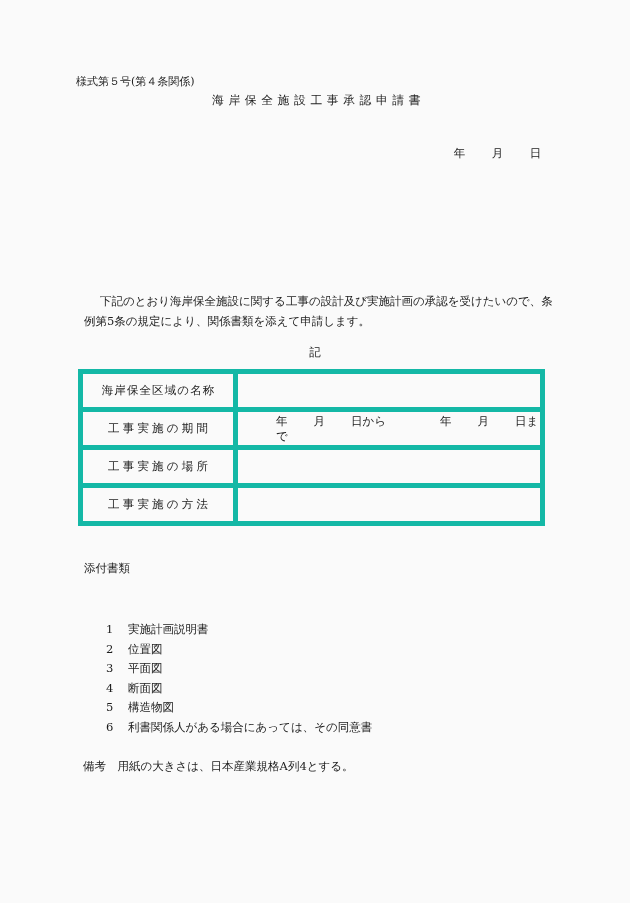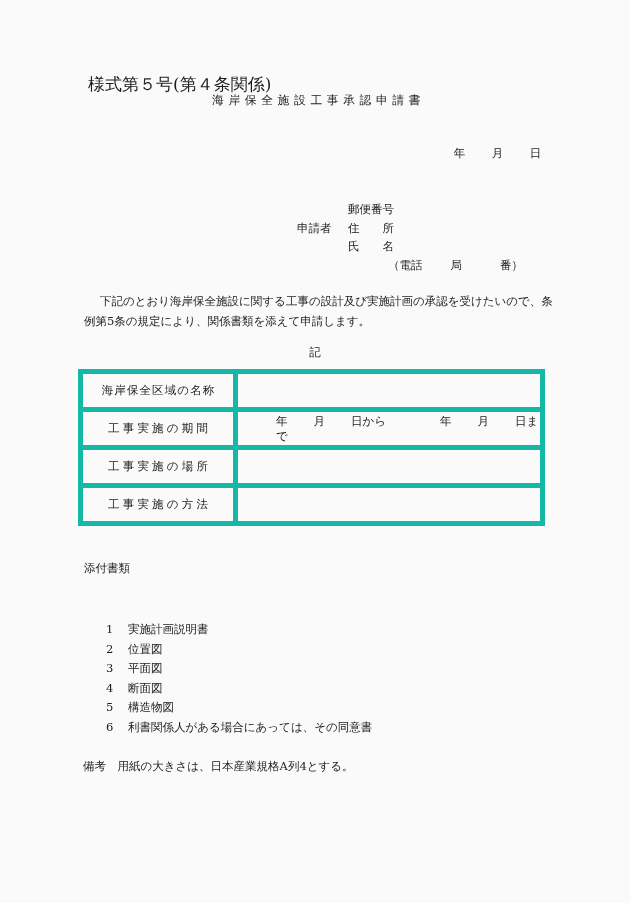--- a/index.html
+++ b/index.html
@@ -24,23 +24,23 @@
   
   .t {
     position: absolute;
     white-space: pre;
     font-size: 11.5px;
     line-height: 1;
   }
 
   
   .form-no {
-    left: 88px;
+    left: 76px;
     top: 76px;
-    font-size: 17px;
+    font-size: 11px;
   }
   .doc-title {
     left: 212px;
     top: 95px;
     font-size: 11.8px;
     letter-spacing: 4.6px;
   }
   .date-line {
     left: 437px;
     top: 136px;
@@ -182,26 +182,20 @@
 
   <div class="t form-no">様式第５号(第４条関係)</div>
 
   <div class="t doc-title">海岸保全施設工事承認申請書</div>
 
   <div class="t date-line">
     <span>年</span><span class="gap"></span><span>月</span><span class="gap"></span><span>日</span>
   </div>
 
 
-  <div class="applicant">
-    <span class="row"><span class="lbl"></span><span class="field">郵便番号</span></span>
-    <span class="row"><span class="lbl">申請者</span><span class="field">住　　所</span></span>
-    <span class="row"><span class="lbl"></span><span class="field">氏　　名</span></span>
-    <span class="phone"><span>（電話</span><span class="g1"></span><span>局</span><span class="g2"></span><span>番）</span></span>
-  </div>
 
   <div class="body-para">下記のとおり海岸保全施設に関する工事の設計及び実施計画の承認を受けたいので、条例第5条の規定により、関係書類を添えて申請します。</div>
 
   <div class="ki">記</div>
 
   <table class="form-table">
     <tbody>
       <tr>
         <td class="label"><span class="sp-narrow">海岸保全区域の名称</span></td>
         <td class="value"></td>

